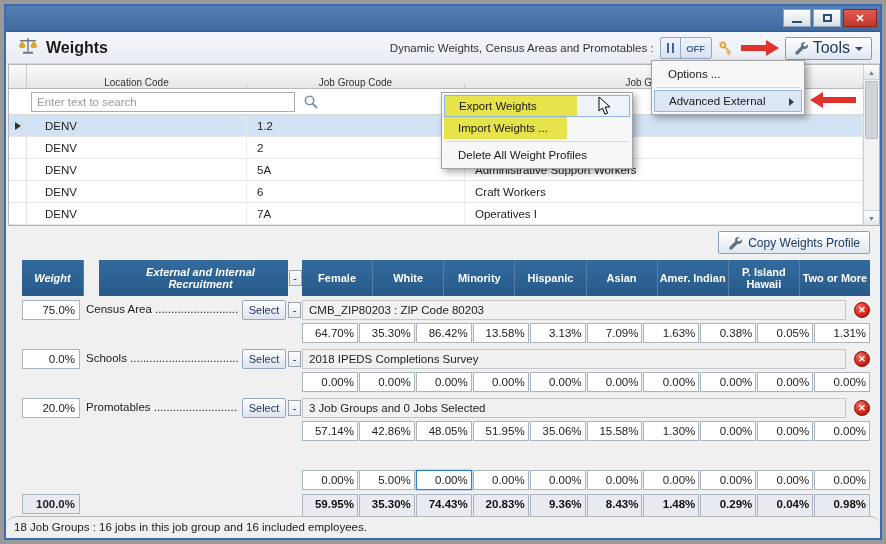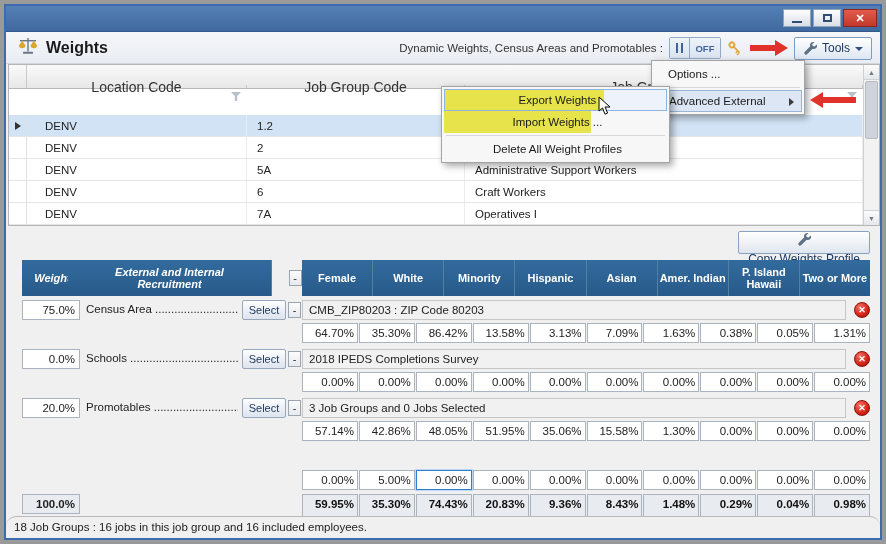--- a/index.html
+++ b/index.html
@@ -27,43 +27,43 @@
   .scales { margin-left:12px; }
   .hdr-right { position:absolute; right:8px; top:0; height:32px; display:flex; align-items:center; gap:6px; }
   .dyn-label { font-size:11.5px; color:#333; }
   .toggle { display:flex; border:1px solid #93a9c6; border-radius:2px; overflow:hidden; }
   .seg { height:20px; display:flex; align-items:center; justify-content:center; background:linear-gradient(#eef3fa,#d9e3f0); }
   .seg-bars { width:20px; gap:3px; border-right:1px solid #93a9c6; }
   .seg-bars .bar { width:2px; height:10px; background:#41639a; }
   .seg-off { width:30px; font-size:9.5px; font-weight:bold; color:#41639a; }
   .tools-btn { display:flex; align-items:center; gap:5px; height:23px; padding:0 8px;
                border:1px solid #7d9cc4; border-radius:2px; background:linear-gradient(#ffffff,#dde6f1);
-               font-size:12px; color:#1c3least; color:#1c3a62; cursor:default; }
+               font-size:16px; color:#1c3least; color:#1c3a62; cursor:default; }
   .caret-down { width:0; height:0; border-left:4px solid transparent; border-right:4px solid transparent;
                 border-top:4px solid #33507a; margin-top:2px; }
 
   
   .arrow-right { position:relative; width:38px; height:16px; flex:none; }
   .arrow-right .shaft { position:absolute; left:0; top:5px; width:26px; height:6px; background:#e0312b; }
   .arrow-right .head  { position:absolute; right:0; top:0; width:0; height:0;
                         border-top:8px solid transparent; border-bottom:8px solid transparent;
                         border-left:13px solid #e0312b; }
   .arrow-left { position:absolute; width:46px; height:16px; z-index:60; }
   .arrow-left .shaft { position:absolute; right:0; top:5px; width:33px; height:6px; background:#e0312b; }
   .arrow-left .head  { position:absolute; left:0; top:0; width:0; height:0;
                        border-top:8px solid transparent; border-bottom:8px solid transparent;
                        border-right:13px solid #e0312b; }
 
   
   .grid { position:absolute; left:2px; top:58px; width:872px; height:162px;
           background:#fff; border:1px solid #b5b5b5; }
   .g-hdr { position:absolute; left:0; top:0; right:16px; height:24px;
            background:linear-gradient(#fafafa,#e7e7e7); border-bottom:1px solid #b8b8b8; display:flex; }
-  .g-hcell { position:relative; border-right:1px solid #c9c9c9; font-size:14px; color:#333;
-             display:flex; align-items:center; justify-content:center;margin-top:20px; }
+  .g-hcell { position:relative; border-right:1px solid #c9c9c9; font-size:10px; color:#333;
+             display:flex; align-items:flex-end; justify-content:center;margin-top:20px; }
   .g-ind-h { width:18px; border-right:1px solid #c9c9c9; }
   .funnel { position:absolute; right:5px; top:7px; width:10px; height:9px; background:#b7c0cc;
             clip-path:polygon(0 0,100% 0,62% 45%,62% 100%,38% 100%,38% 45%); cursor:pointer; }
   .g-filter { position:absolute; left:0; top:24px; right:16px; height:26px; background:#fff;
               border-bottom:1px solid #d6d6d6; display:flex; align-items:center; }
   .searchbox { margin-left:22px; width:264px; height:20px; border:1px solid #ababab; padding:0 5px;
                font-size:11.5px; color:#333; }
   .searchbox::placeholder { color:#9a9a9a; }
   .mag { margin-left:8px; display:flex; }
   .g-row { position:absolute; left:0; right:16px; height:22px; display:flex;
@@ -77,30 +77,30 @@
   .gc3 { flex:1; padding-left:10px; justify-content:flex-start; }
   .g-scroll { position:absolute; right:0; top:0; bottom:0; width:16px; background:#f2f2f3; border-left:1px solid #d0d0d0; }
   .sb-arrow { height:15px; display:flex; align-items:center; justify-content:center; font-size:7px; color:#6e7b8a;
               background:linear-gradient(#fcfcfc,#e4e7ea); border-bottom:1px solid #cdd2d8; cursor:pointer; }
   .sb-arrow.down { position:absolute; bottom:0; left:0; right:0; border-top:1px solid #cdd2d8; border-bottom:none; }
   .sb-thumb { position:absolute; left:1px; right:1px; top:16px; height:58px; background:#cfd4da; border:1px solid #b5bac0; border-radius:2px; }
 
   
   .copy-btn { position:absolute; right:10px; top:225px; height:23px; display:flex; align-items:center; gap:6px;
               padding:0 9px; border:1px solid #8aa0bf; border-radius:2px;
-              background:linear-gradient(#ffffff,#dfe6ef); font-size:12px; color:#1c3a62; cursor:default;flex-direction:column; }
+              background:linear-gradient(#ffffff,#dfe6ef); font-size:12px; color:#1c3a62; cursor:default; }
 
   
   .wt-hdr { position:absolute; left:16px; top:254px; width:848px; height:36px; }
   .wh { position:absolute; top:0; height:36px; background:linear-gradient(#336b9e,#275a8a);
         color:#fff; font-size:11px; font-weight:bold; text-align:center;
         display:flex; align-items:center; justify-content:center; line-height:12px;
         border-right:1px solid #54809f;font-style:italic; }
   .wh-weight { left:0; width:62px; }
-  .wh-eir { left:46px; width:204px; padding:8px 14px; }
+  .wh-eir { left:77px; width:204px; padding:8px 14px; }
   .wh-minus-strip { position:absolute; left:266px; width:14px; top:0; height:36px; background:#f0f0f0;
                     display:flex; align-items:center; justify-content:center; }
   .wh-cols { position:absolute; left:280px; width:568px; top:0; height:36px; display:flex; }
   .wh-cols .wh-col { flex:1; background:linear-gradient(#336b9e,#275a8a); color:#fff; font-size:11px;
                      font-weight:bold; display:flex; align-items:center; justify-content:center;
                      text-align:center; line-height:12px; border-right:1px solid #54809f; padding:0 2px; }
   .wh-cols .wh-col:last-child { border-right:none; }
 
   .wrow { position:absolute; left:16px; width:848px; height:20px; }
   .wbox { position:absolute; left:0; top:0; width:58px; height:20px; border:1px solid #a9b4be;
@@ -132,21 +132,21 @@
   .r4b .pct:nth-of-type(3) { border:1px solid #2f80d0; outline:1px solid #bcd8f5; }
 
   
   .statusbar { position:absolute; left:0; right:0; bottom:0; height:22px; border-top:1px solid #b9b9b9;
                background:#f0f0f0; font-size:11.5px; color:#222; line-height:21px; padding-left:8px;border-radius:10px; }
 
   
   .menu { position:absolute; background:#f7f7f7; border:1px solid #a3a3a3;
           box-shadow:3px 3px 7px rgba(0,0,0,.35); z-index:50; padding:2px; }
   .menu-main { left:645px; top:54px; width:154px; }
-  .menu-sub  { left:435px; top:80px; width:229px;text-align:center; }
+  .menu-sub  { left:435px; top:86px; width:192px; }
   .mi { position:relative; height:22px; line-height:22px; padding:0 10px 0 14px; font-size:11.5px; color:#1a1a1a;
         white-space:nowrap; cursor:default; }
   .menu-sep { height:1px; background:#d8d8d8; margin:2px 2px; }
   .mi-advanced { background:#dce6f5; border:1px solid #9ab4d8; line-height:20px; height:22px; }
   .mi-arrow { position:absolute; right:7px; top:7px; width:0; height:0;
               border-left:5px solid #3b3b3b; border-top:4px solid transparent; border-bottom:4px solid transparent; }
   .mi-export { background:linear-gradient(90deg,#e7e34a 0 72%, #eef3fb 72% 100%);
                border:1px solid #8fb3e3; line-height:20px; height:22px; }
   .mi-import { background:linear-gradient(90deg,#e7e34a 0 66%, #f7f7f7 66% 100%); }
 
@@ -227,20 +227,29 @@
       <div class="g-hcell" style="width:218px;">
         <span>Job Group Code</span>
         <span class="funnel"></span>
       </div>
       <div class="g-hcell" style="flex:1;">
         <span>Job Group Name</span>
         <span class="funnel"></span>
       </div>
     </div>
 
+    <div class="g-filter">
+      <input class="searchbox" placeholder="Enter text to search" style="">
+      <span class="mag">
+        <svg width="16" height="16" viewBox="0 0 16 16">
+          <circle cx="6.5" cy="6.5" r="4.2" fill="none" stroke="#7d92ad" stroke-width="1.6"></circle>
+          <line x1="9.8" y1="9.8" x2="14" y2="14" stroke="#7d92ad" stroke-width="2"></line>
+        </svg>
+      </span>
+    </div>
 
     <div class="g-row sel" style="top:50px;">
       <div class="g-ind">
           <span class="tri"></span>
         </div>
       <div class="g-c gc1">DENV</div>
       <div class="g-c gc2">1.2</div>
       <div class="g-c gc3"></div>
     </div>
     <div class="g-row" style="top:72px;">

